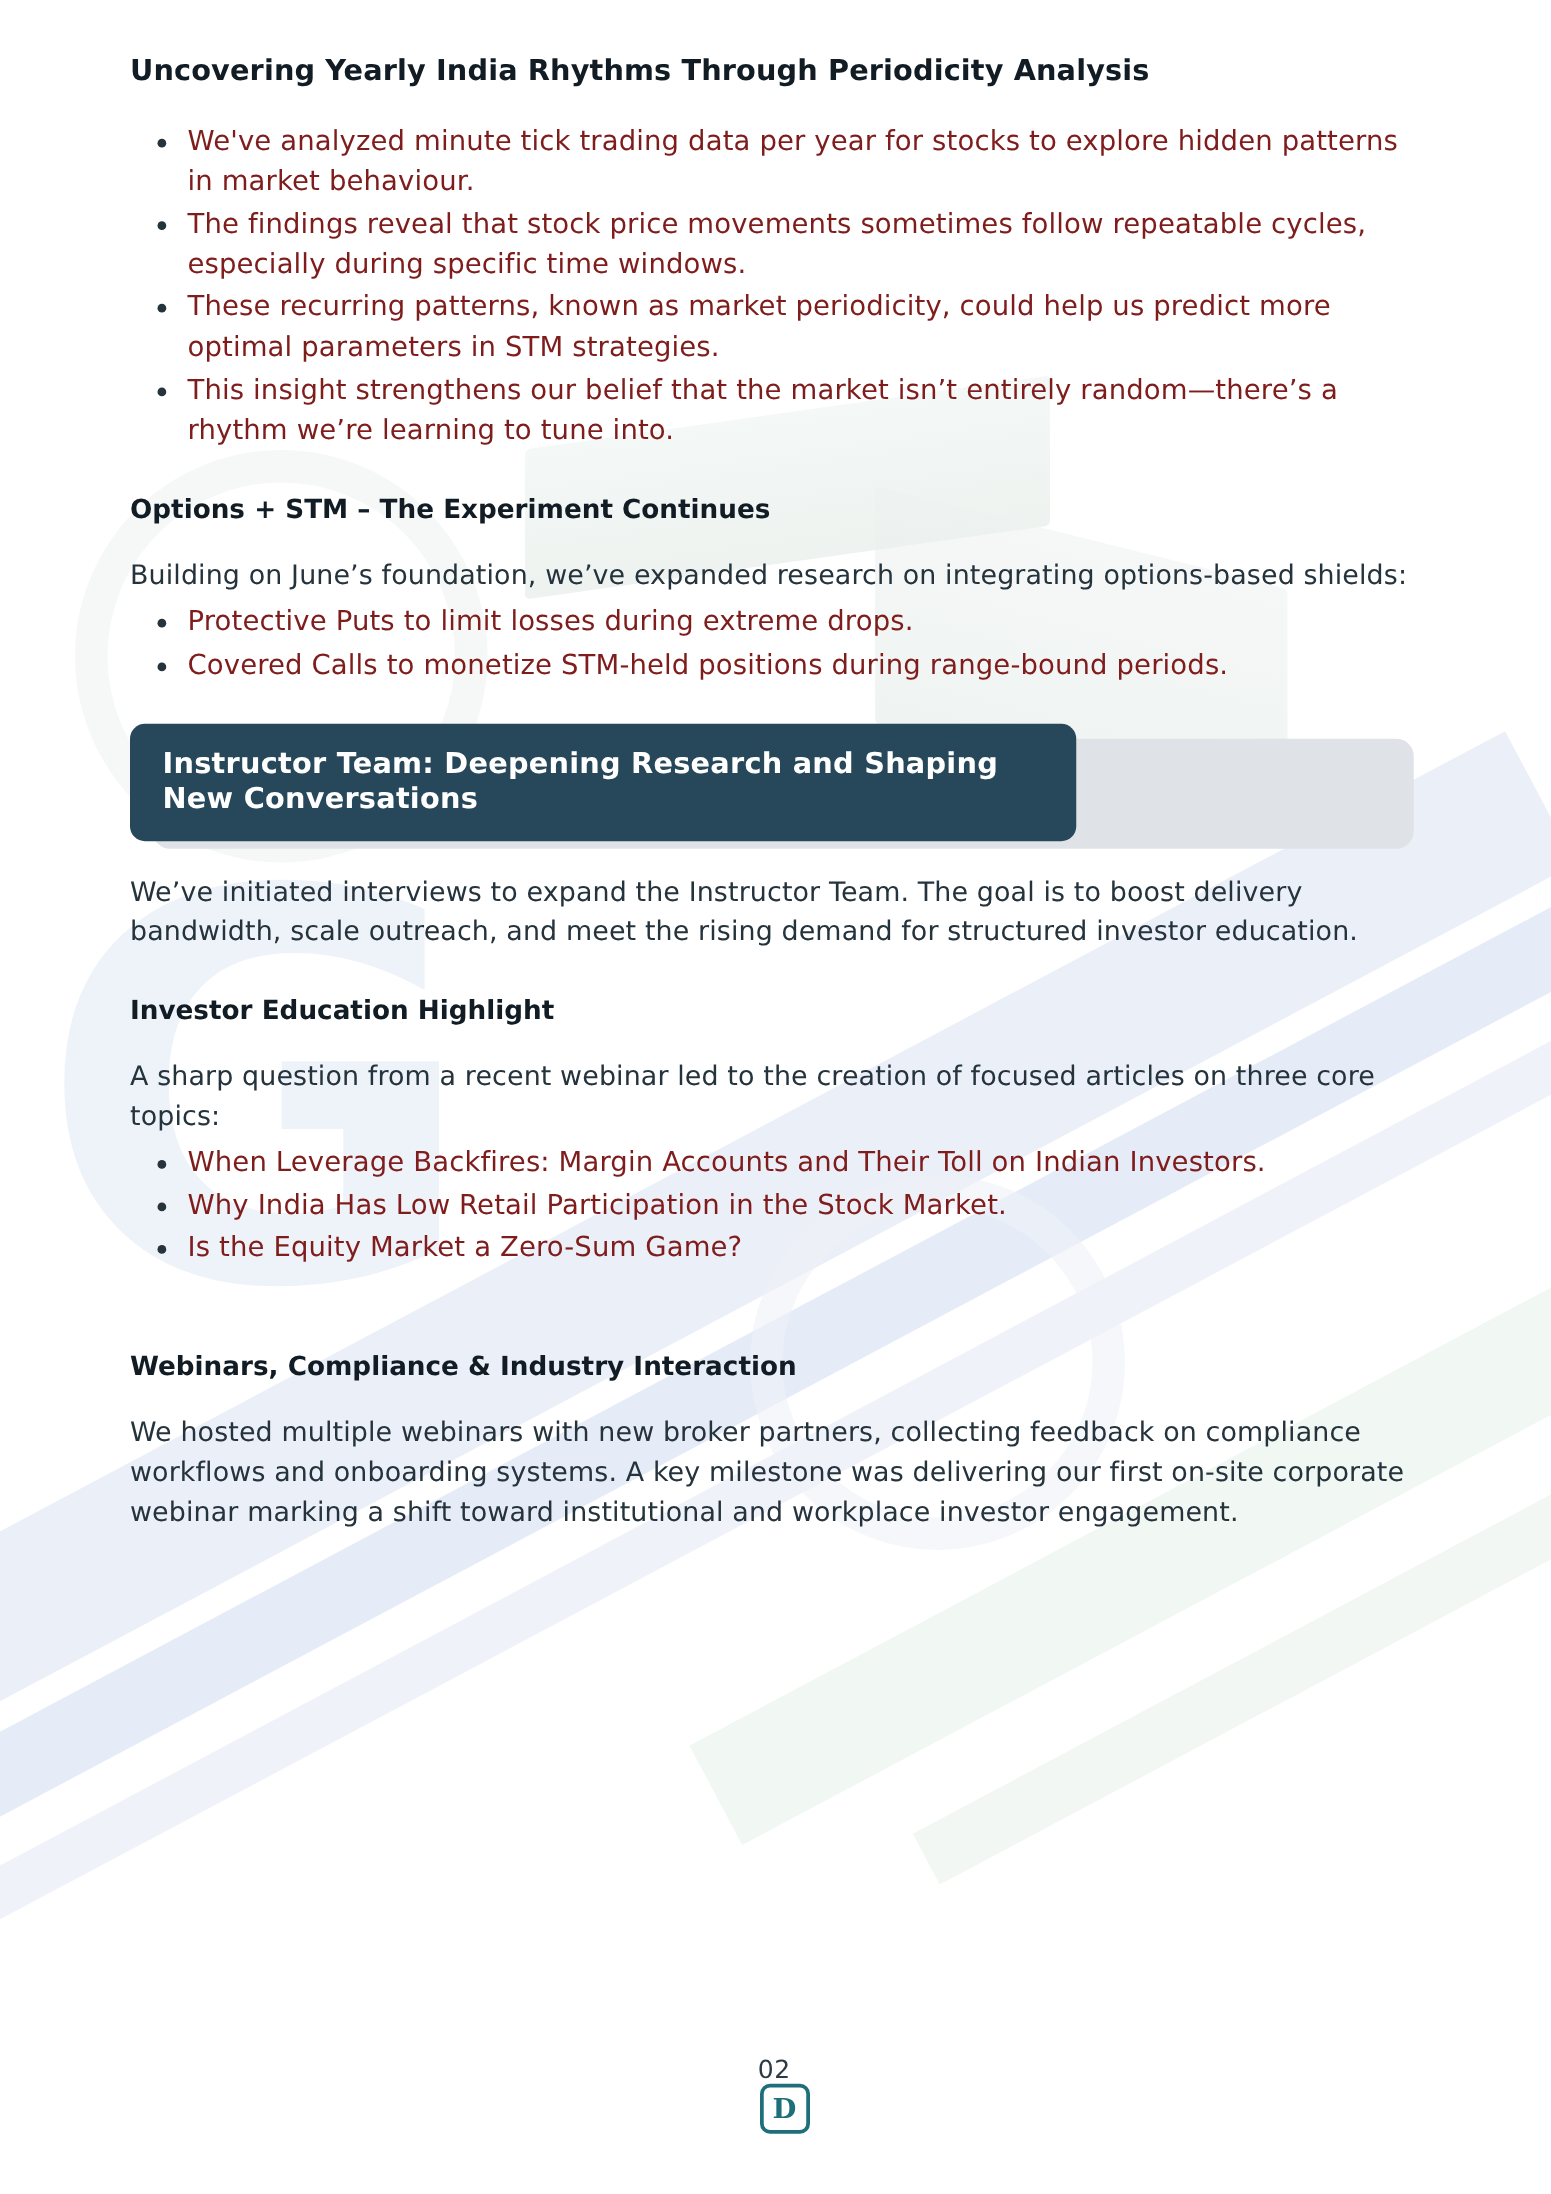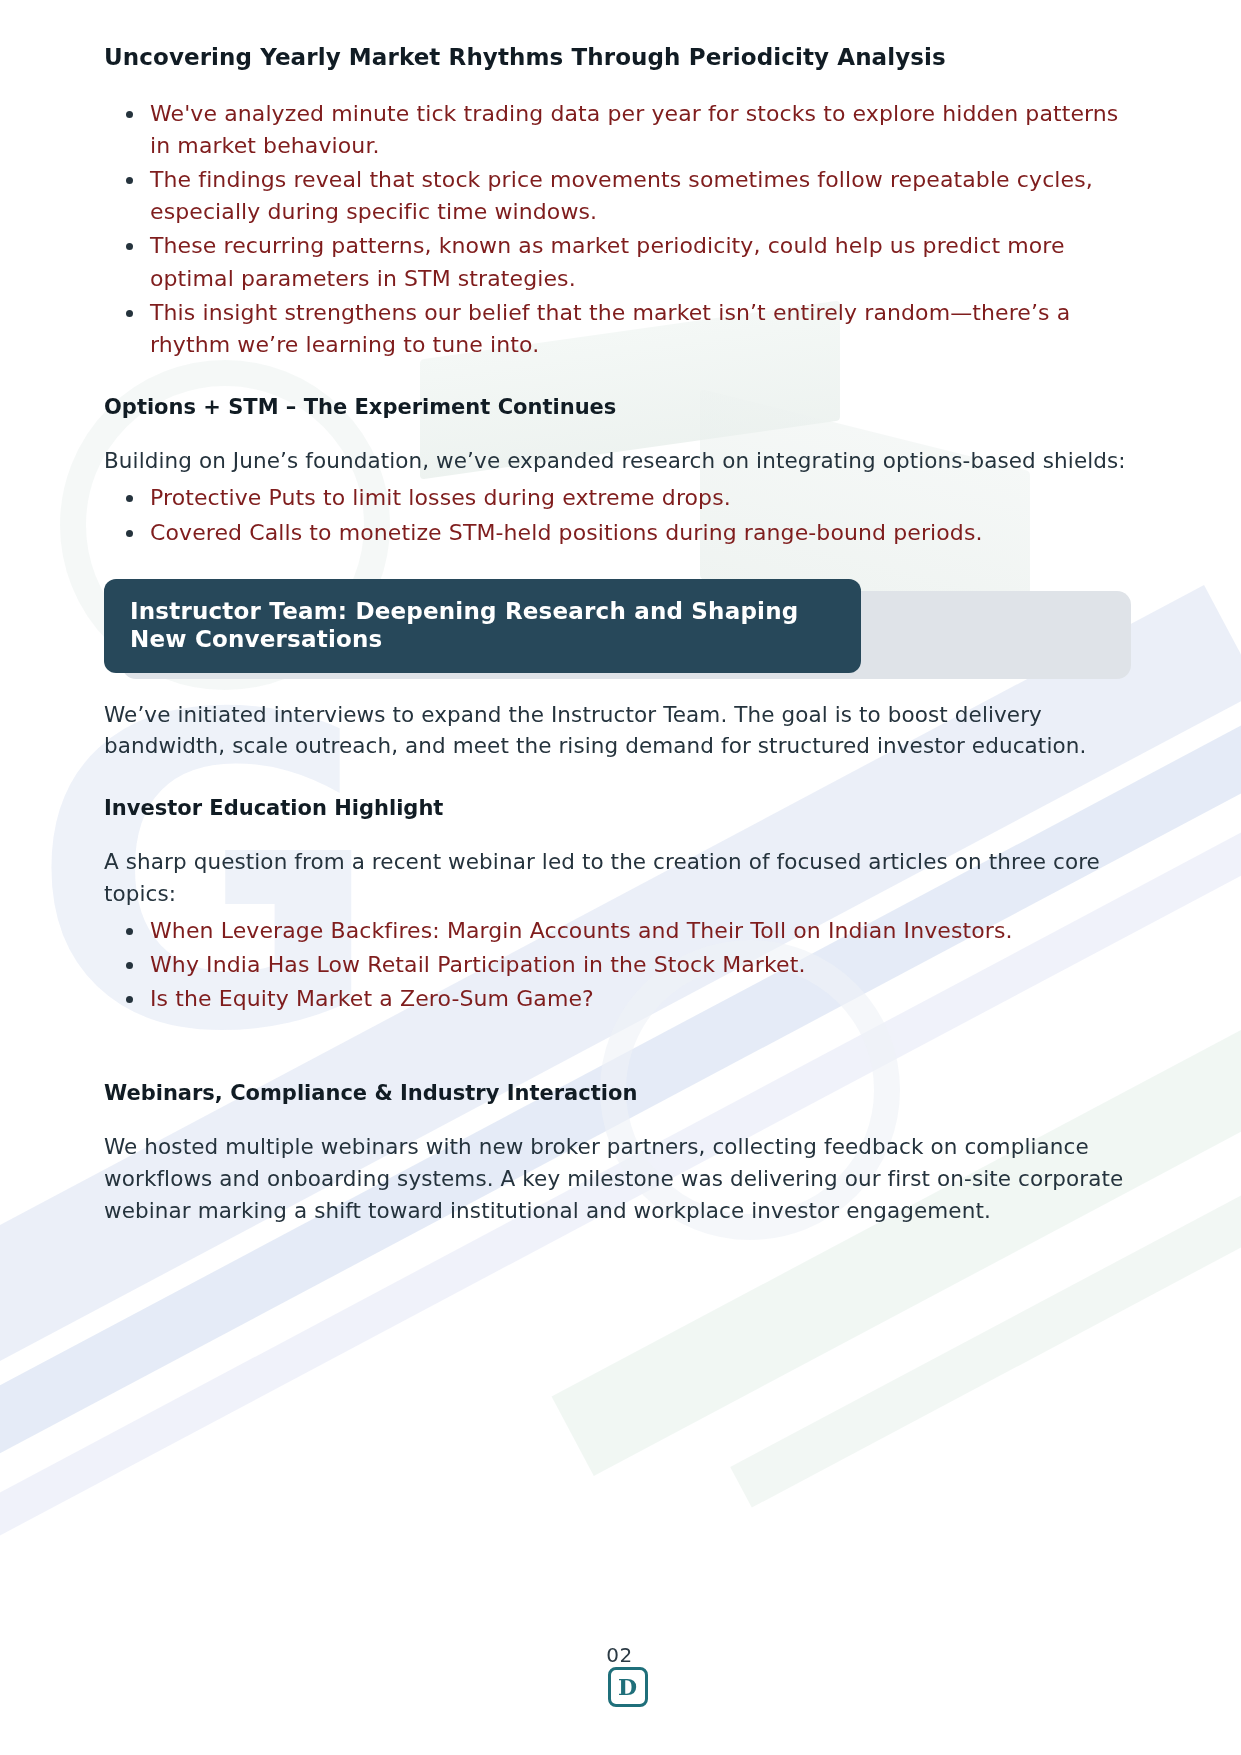--- a/index.html
+++ b/index.html
@@ -222,21 +222,21 @@
   <div class="bg-band band-a"></div>
   <div class="bg-band band-b"></div>
   <div class="bg-band band-c"></div>
   <div class="bg-band band-d"></div>
   <div class="bg-band band-e"></div>
   <div class="ghost-circle gc2"></div>
 </div>
 
 <div class="page">
 
-  <h2 class="section-title">Uncovering Yearly Market Rhythms Through Periodicity Analysis</h2>
+  <h2 class="section-title">Uncovering Yearly India Rhythms Through Periodicity Analysis</h2>
 
   <ul class="bullets">
     <li>We've analyzed minute tick trading data per year for stocks to explore hidden patterns in market behaviour.</li>
     <li>The findings reveal that stock price movements sometimes follow repeatable cycles, especially during specific time windows.</li>
     <li>These recurring patterns, known as market periodicity, could help us predict more optimal parameters in STM strategies.</li>
     <li>This insight strengthens our belief that the market isn’t entirely random—there’s a rhythm we’re learning to tune into.</li>
   </ul>
 
   <h3 class="sub-title">Options + STM – The Experiment Continues</h3>
   <p class="body">Building on June’s foundation, we’ve expanded research on integrating options-based shields:</p>

